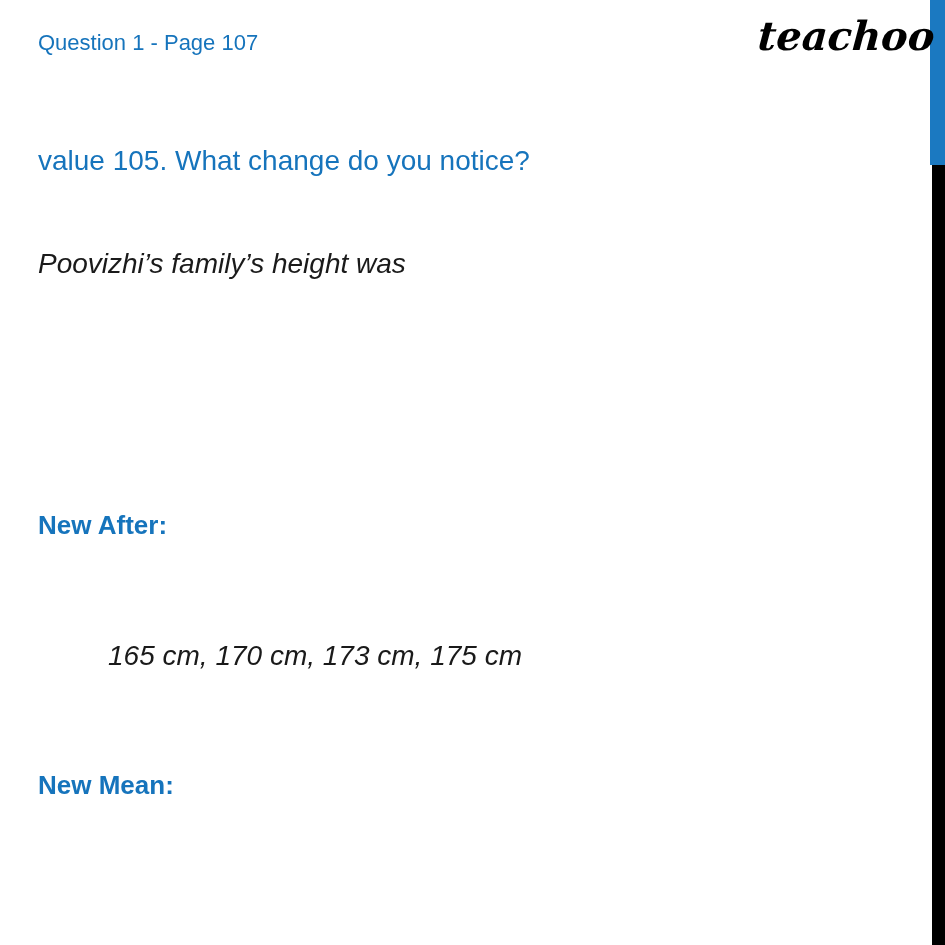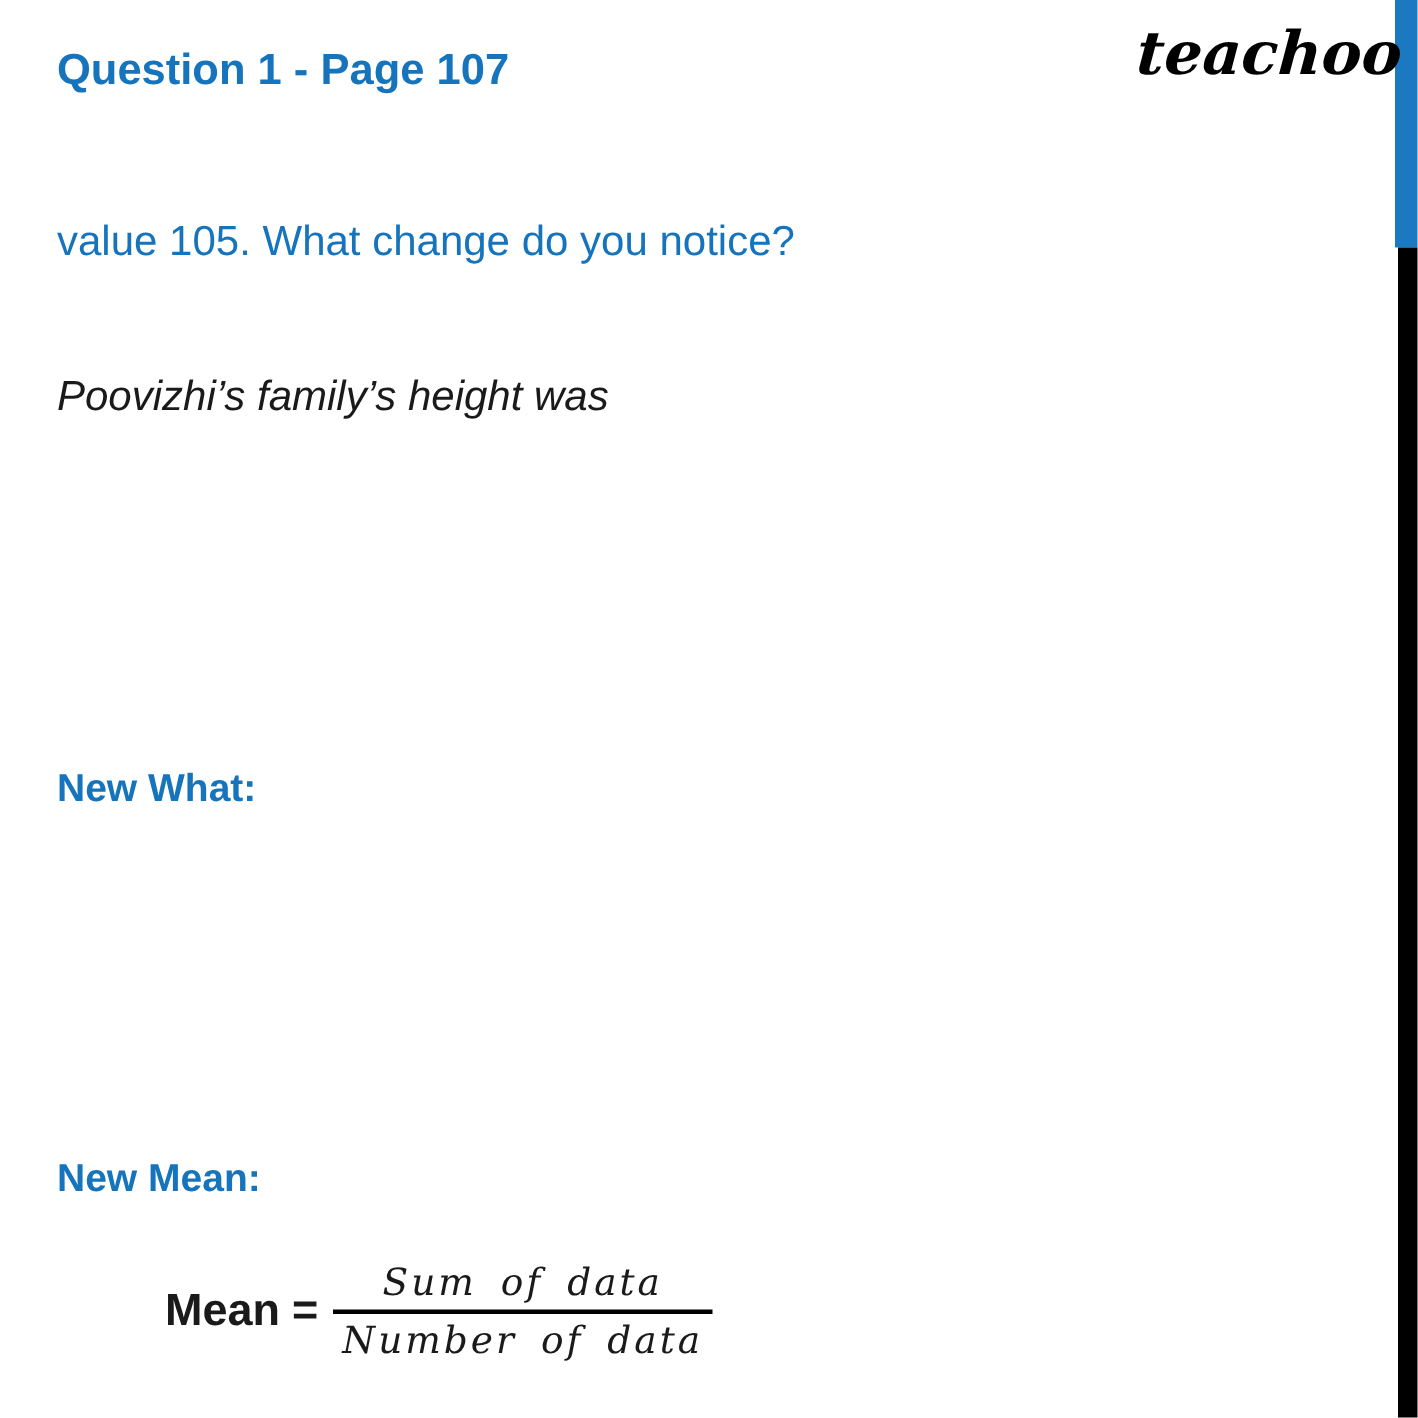--- a/index.html
+++ b/index.html
@@ -39,21 +39,21 @@
     font-size: 40px; color: #000;
     letter-spacing: 0px;
     transform: skewX(-4deg);
   }
 
   .line { position: absolute; left: 38px; line-height: 1.2; white-space: nowrap; }
   .indent { left: 108px; }
 
   .title {
     top: 30px;
-    font-size: 29px; font-weight: bold;
+    font-size: 22px; font-weight: normal;
     color: var(--text-blue);
   }
   .q-text { font-size: 28px; color: var(--text-blue); }
   .q1 { top: 87px; }
   .q2 { top: 144px; }
 
   .body-text { font-size: 28px; color: var(--text-black); font-style: italic; }
   .intro   { top: 247px; }
   .values1 { top: 312px; }
   .after   { top: 442px; }
@@ -98,27 +98,20 @@
 
   <div class="logo">teachoo</div>
 
   <div class="line title">Question 1 - Page 107</div>
 
   <div class="line q-text q2">value 105. What change do you notice?</div>
 
   <div class="line body-text intro">Poovizhi’s family’s height was</div>
 
 
-  <div class="line blue-heading newdata">New What:</div>
+  <div class="line blue-heading newdata">New After:</div>
 
+  <div class="line body-text indent values2">165 cm, 170 cm, 173 cm, 175 cm</div>
 
   <div class="line blue-heading newmean">New Mean:</div>
 
-  <div class="formula">
-    <span class="formula-lhs">Mean</span>
-    <span class="formula-eq">=</span>
-    <span class="fraction">
-      <span class="numerator">Sum of data</span>
-      <span class="denominator">Number of data</span>
-    </span>
-  </div>
 
 </div>
 
 </body></html>

